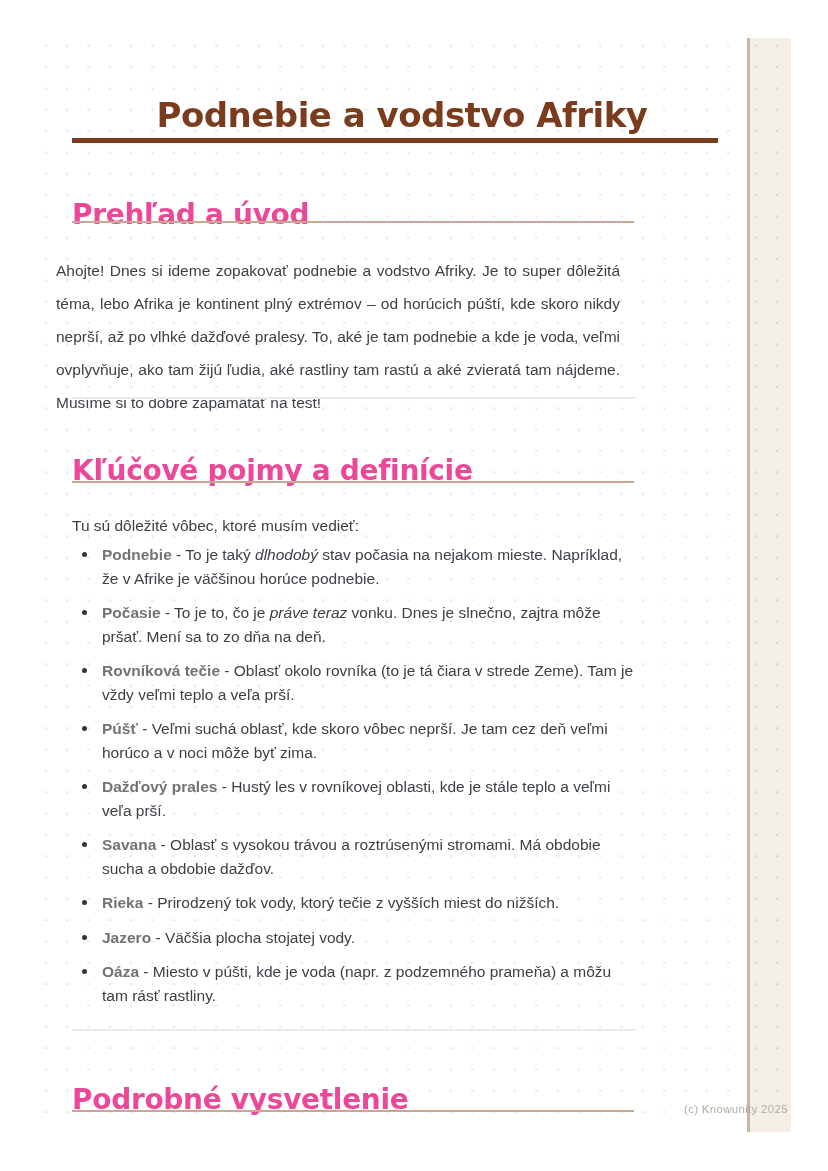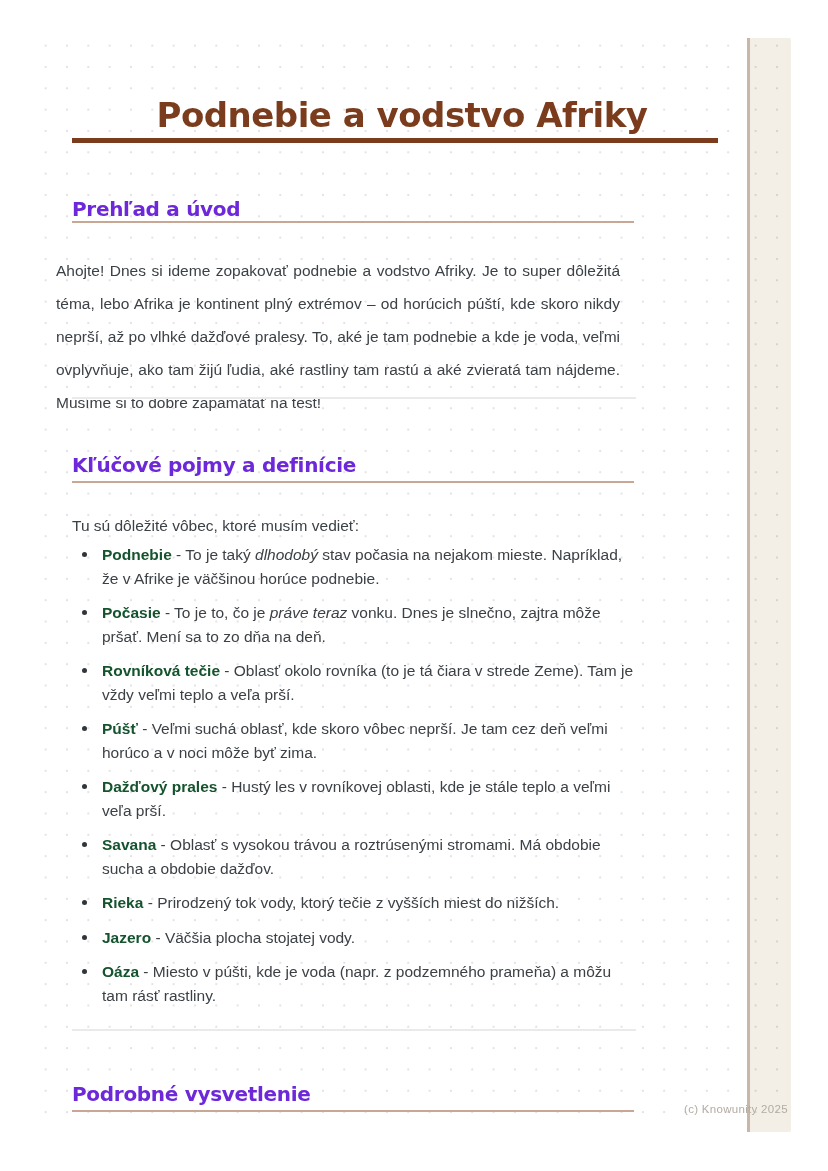--- a/index.html
+++ b/index.html
@@ -36,22 +36,22 @@
     font-weight: bold; font-size: 34px; line-height: 40px;
     color: #7a3c1c; letter-spacing: -0.5px; text-align: center;
   }
   .h1-rule {
     position: absolute; left: 72px; top: 138px;
     width: 646px; height: 5px; background: #7a3c1c;
   }
   .h2 {
     position: absolute; left: 72px; width: 600px;
     font-family: "DejaVu Sans", sans-serif;
-    font-weight: bold; font-size: 20px; line-height: 30px;
-    color: #6d28d9; letter-spacing: -0.3px;
+    font-weight: bold; font-size: 28px; line-height: 30px;
+    color: #ec4899; letter-spacing: -0.3px;
   }
   .h2-line {
     position: absolute; left: 72px;
     width: 562px; height: 2px; background: #c9a795;
   }
   .divider {
     position: absolute; left: 72px;
     width: 564px; height: 2px; background: #eaeaea;
   }
   .body-text {
@@ -74,21 +74,21 @@
     position: relative;
     padding-left: 30px;
     margin-bottom: 11px;
   }
   .term-list li::before {
     content: "";
     position: absolute; left: 10px; top: 9px;
     width: 5px; height: 5px; border-radius: 50%;
     background: #30363c;
   }
-  .term { font-weight: bold; color: #14532d; }
+  .term { font-weight: bold; color: #737373; }
   .copyright {
     position: absolute; left: 684px; top: 1103px;
     font-size: 11.5px; color: #b4aca3; letter-spacing: 0.3px;
     z-index: 2; white-space: nowrap;
   }
 </style>
 </head>
 <body>
 
 <div class="sheet"></div>

